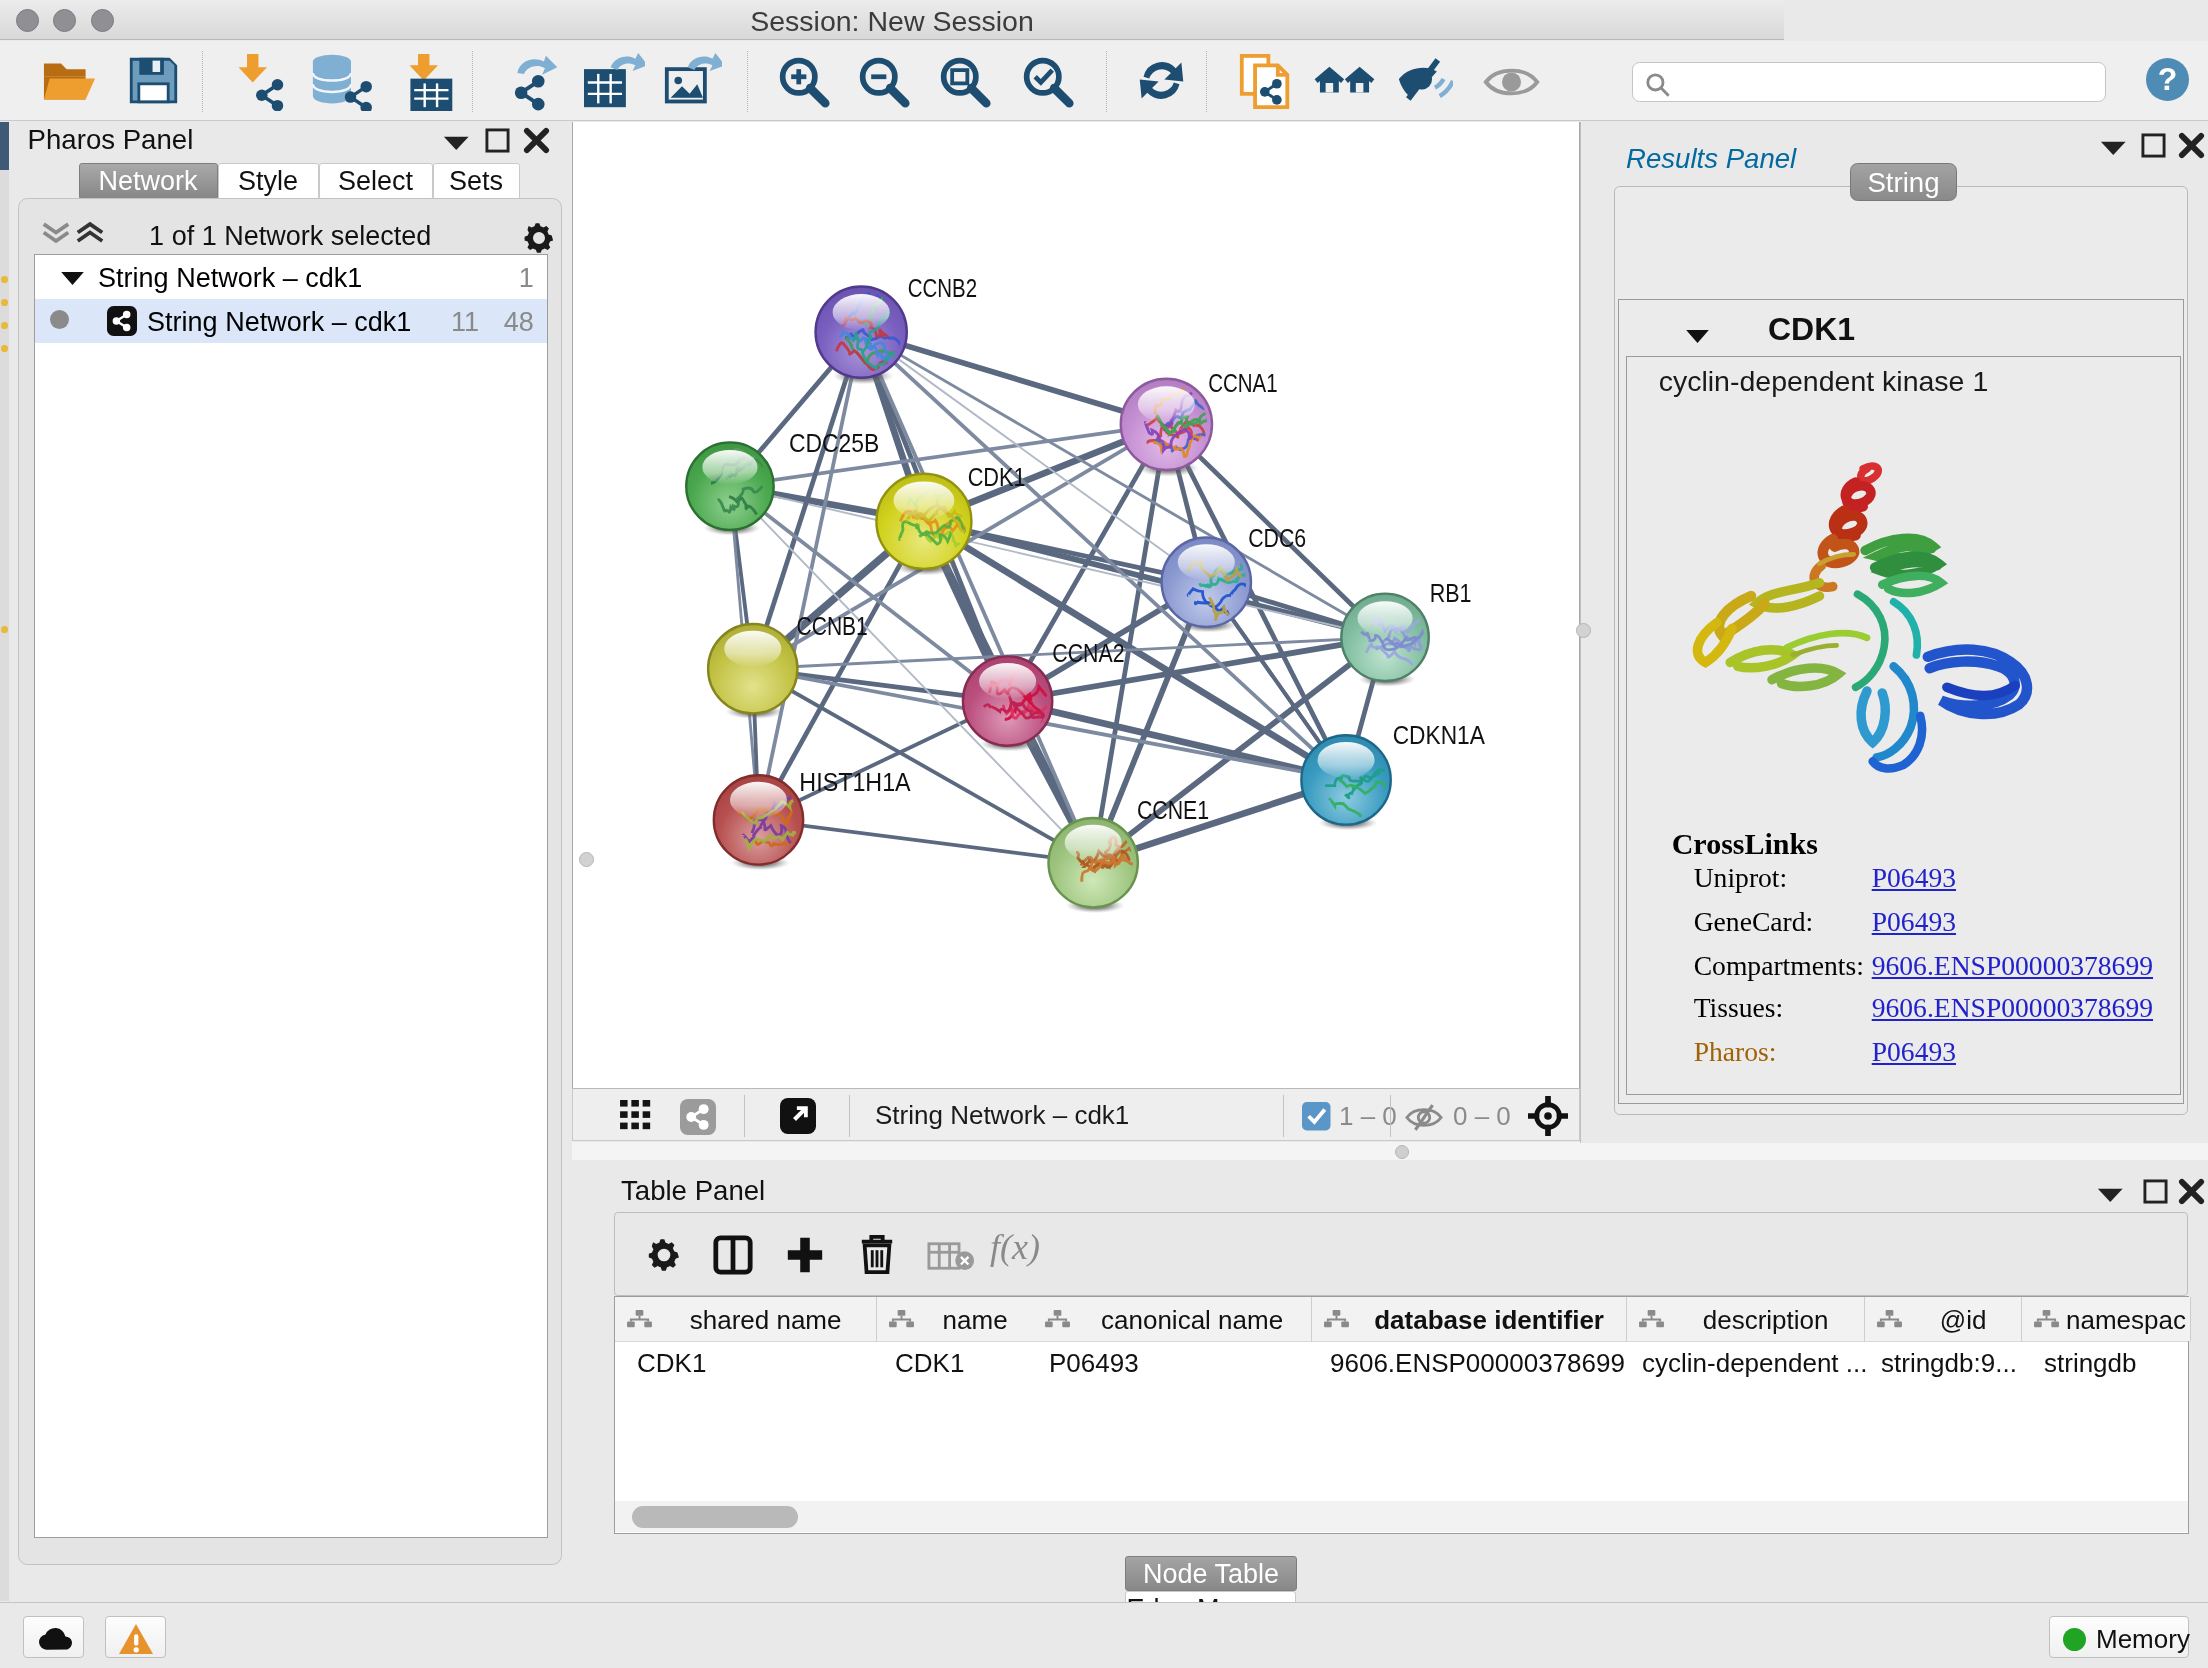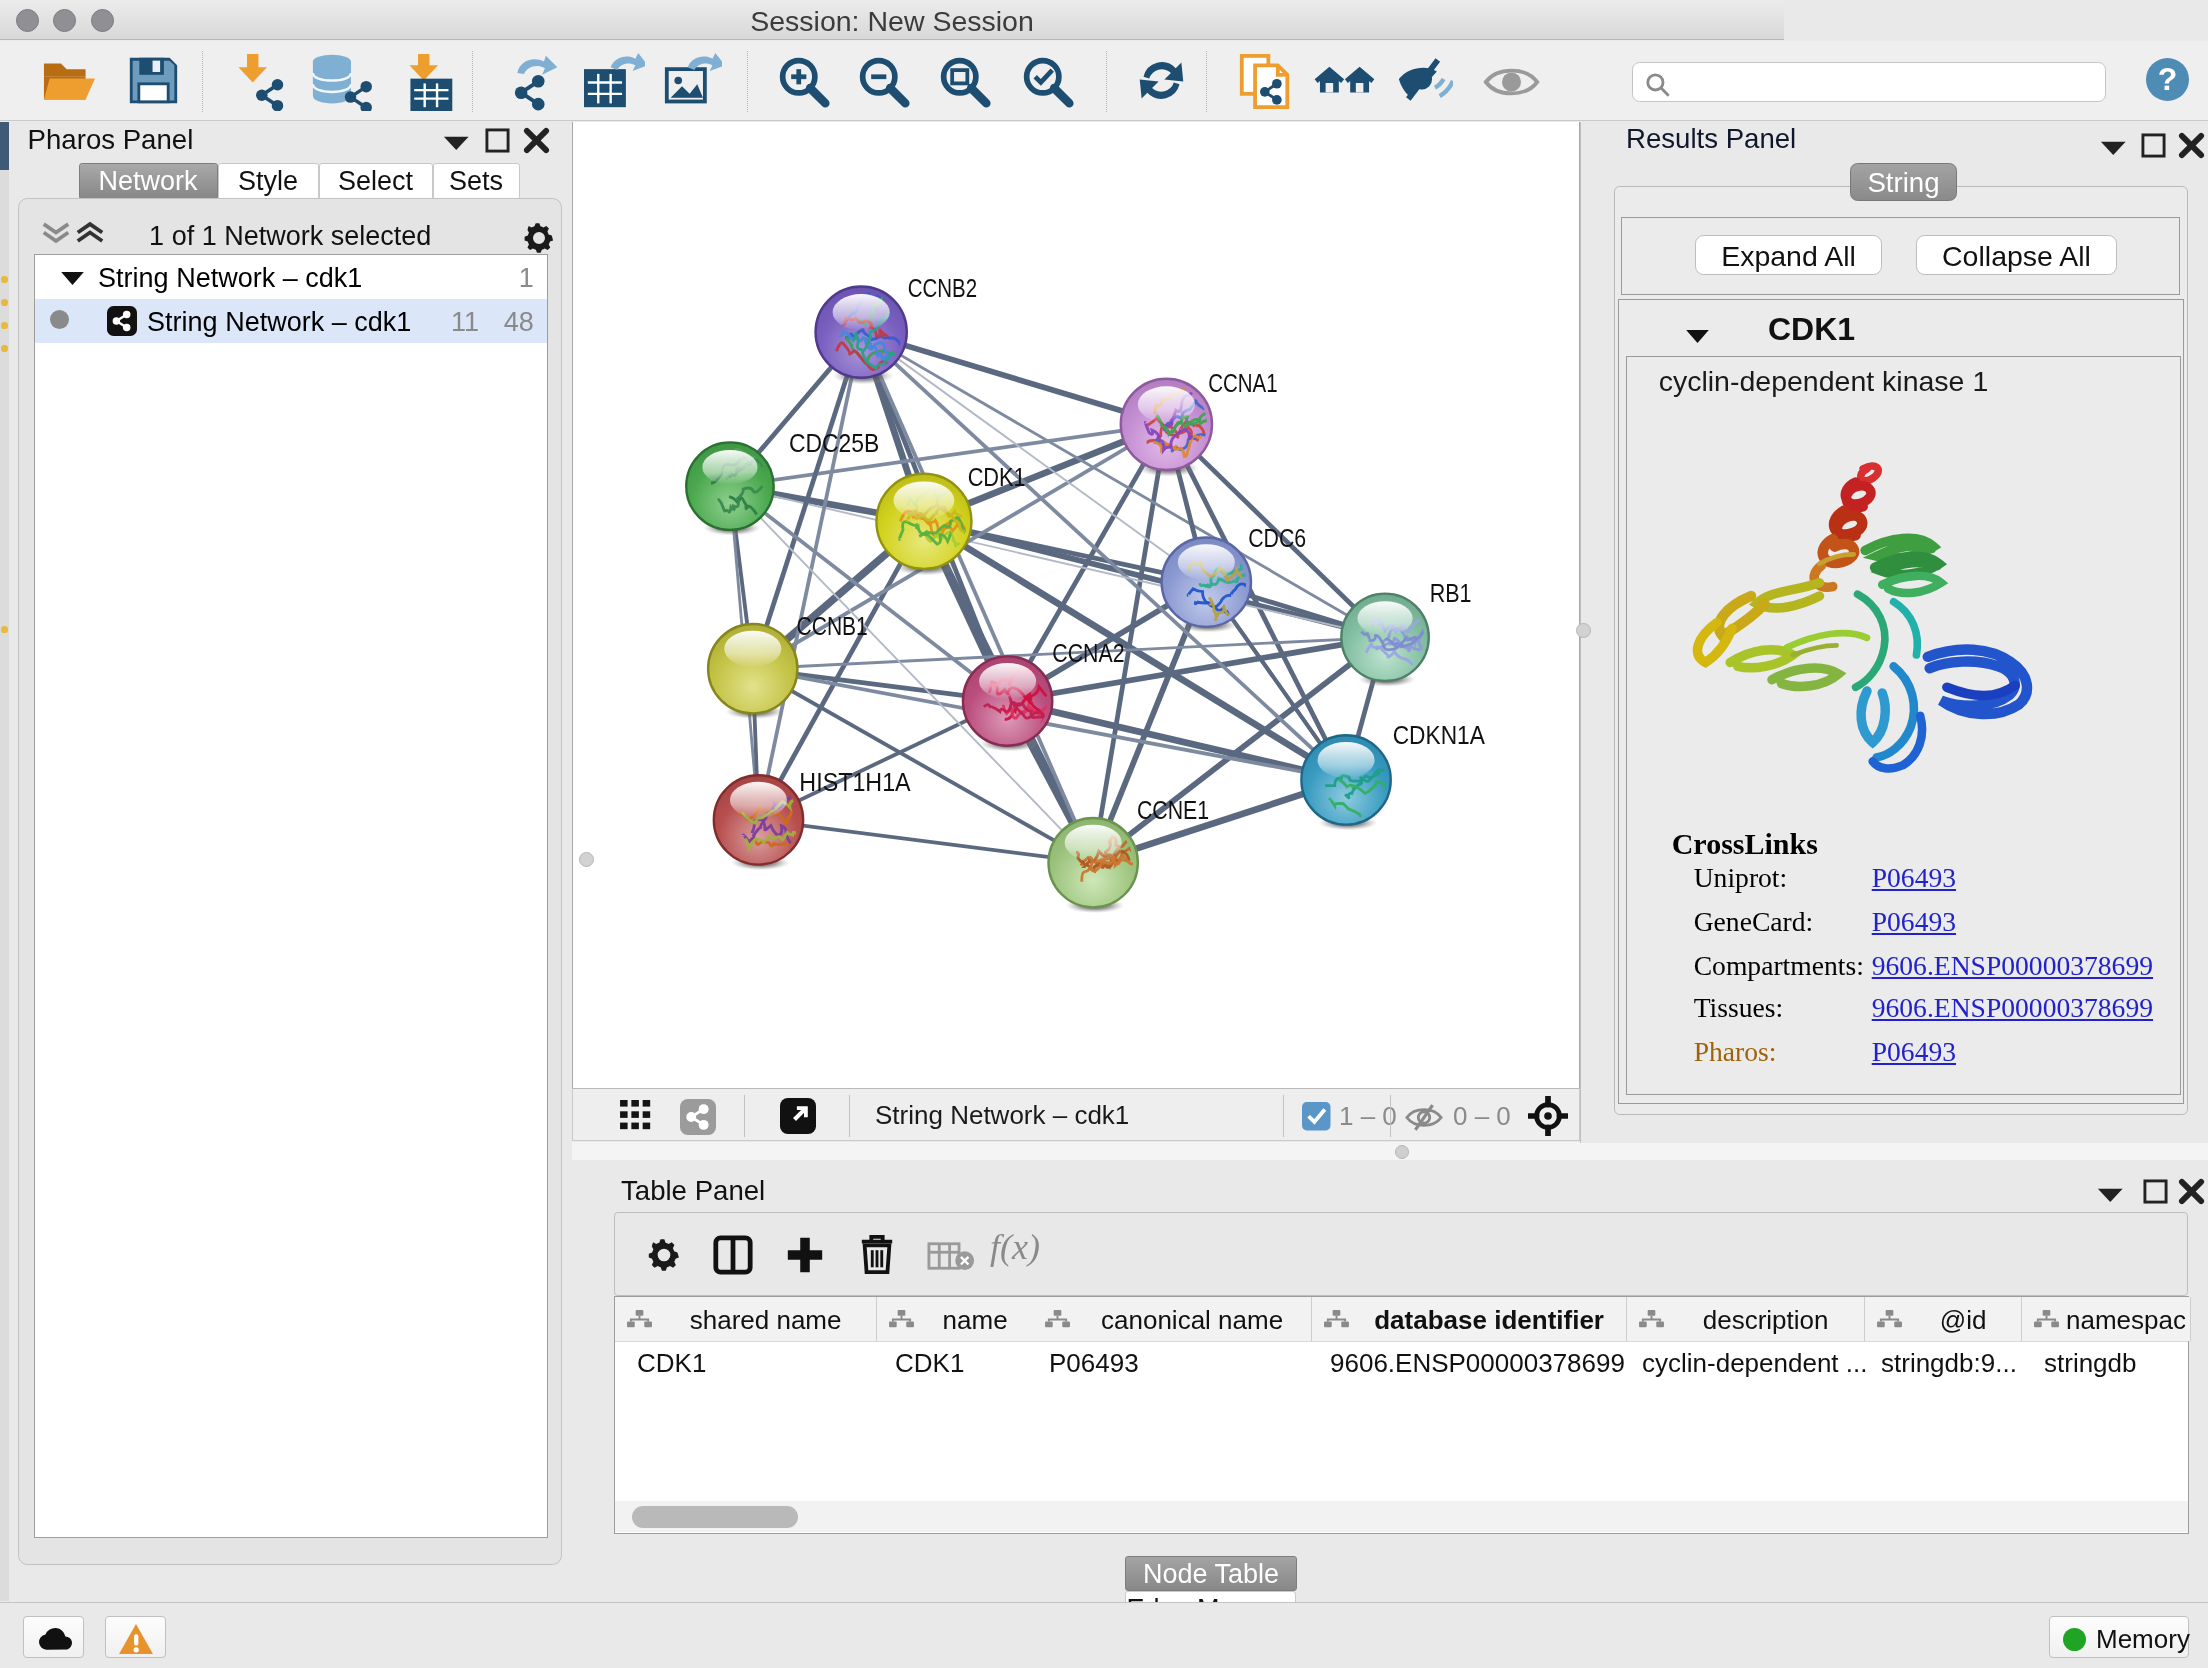--- a/index.html
+++ b/index.html
@@ -678,36 +678,32 @@
 <circle cx="21" cy="21" r="4" fill="#111"></circle>
     </svg>
 
 </div>
 <div class="abs" id="divstrip">
   <div style="position:absolute; left:823px; top:2.9px; width:14.3px; height:14.3px; border-radius:50%; background:#cfcfcf; border:1px solid #b5b5b5;"></div>
 </div>
 
 <div class="abs" id="rpanel">
 
-<div style="position:absolute;left:45px;top:1px;font-size:27.6px;color:#0f172a;">Results Panel</div>
+<div style="position:absolute;left:45px;top:21px;font-size:27.6px;color:#0369a1;font-style:italic;">Results Panel</div>
 <svg style="position:absolute;left:518px;top:16px;" width="28.5" height="19" viewBox="0 0 30 20">
       <polygon points="2,4 28,4 15,18" fill="#222"></polygon>
     </svg>
 <svg style="position:absolute;left:560px;top:10.5px;" width="25" height="25" viewBox="0 0 26 26">
       <rect x="2" y="2" width="22" height="22" fill="none" stroke="#222" stroke-width="3"></rect>
     </svg>
 <svg style="position:absolute;left:597px;top:9.5px;" width="27" height="27" viewBox="0 0 28 28">
       <path d="M4 4 L24 24 M24 4 L4 24" stroke="#222" stroke-width="6" stroke-linecap="round"></path>
     </svg>
 <div style="position:absolute;left:33px;top:64px;width:574px;height:929px;background:#ebebeb;border:1px solid #b9b9b9;border-radius:5.7px;z-index:1;"></div>
 <div style="position:absolute;left:269px;top:41px;width:107px;height:38px;background:linear-gradient(#a3a3a3,#8a8a8a);border:1px solid #787878;border-radius:7.6px;color:#fff;font-size:27.6px;text-align:center;line-height:38px;z-index:3;">String</div>
-<div style="position:absolute;left:40px;top:95px;width:559px;height:78px;background:#ebebeb;border:1px solid #9a9a9a;z-index:2;">
-  <div style="position:absolute;left:73px;top:17px;width:187px;height:40px;background:#fff;border:1px solid #bdbdbd;border-radius:8.6px;font-size:28.5px;color:#111;text-align:center;line-height:40px;">Expand All</div>
-  <div style="position:absolute;left:294px;top:17px;width:201px;height:40px;background:#fff;border:1px solid #bdbdbd;border-radius:8.6px;font-size:28.5px;color:#111;text-align:center;line-height:40px;">Collapse All</div>
-</div>
 <div style="position:absolute;left:37px;top:177px;width:566px;height:805px;background:#ebebeb;border:1px solid #9a9a9a;z-index:2;">
   <svg style="position:absolute;left:66px;top:27.6px;" width="25" height="17" viewBox="0 0 26 18">
         <polygon points="1,2 25,2 13,16" fill="#111"></polygon>
       </svg>
   <div style="position:absolute;left:149px;top:11.4px;font-size:32px;font-weight:bold;color:#111;">CDK1</div>
   <div style="position:absolute;left:6.7px;top:56px;width:555px;height:739px;background:#ebebeb;border:1px solid #9a9a9a;">
     <div style="position:absolute;left:32px;top:7.6px;font-size:28.5px;color:#1a1a1a;">cyclin-dependent kinase 1</div>
     <div style="position:absolute;left:50px;top:102px;"><svg width="361" height="314" viewBox="0 0 380 330">
 <g fill="none" stroke-linecap="round">
 <path d="M196 10 C210 2 218 12 206 20 C194 28 188 16 200 10" stroke="#d83030" stroke-width="8"></path>

